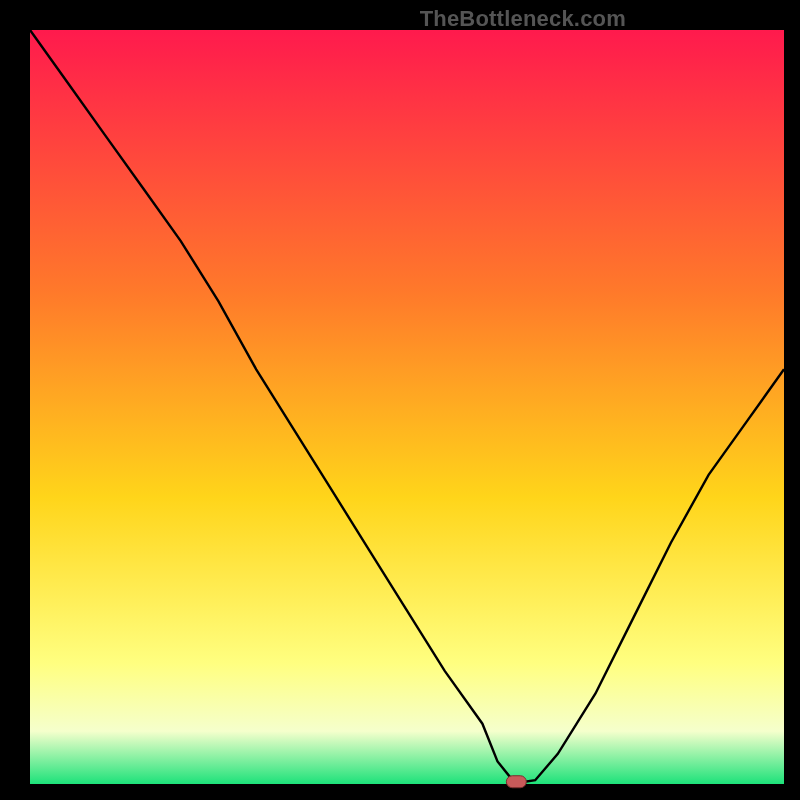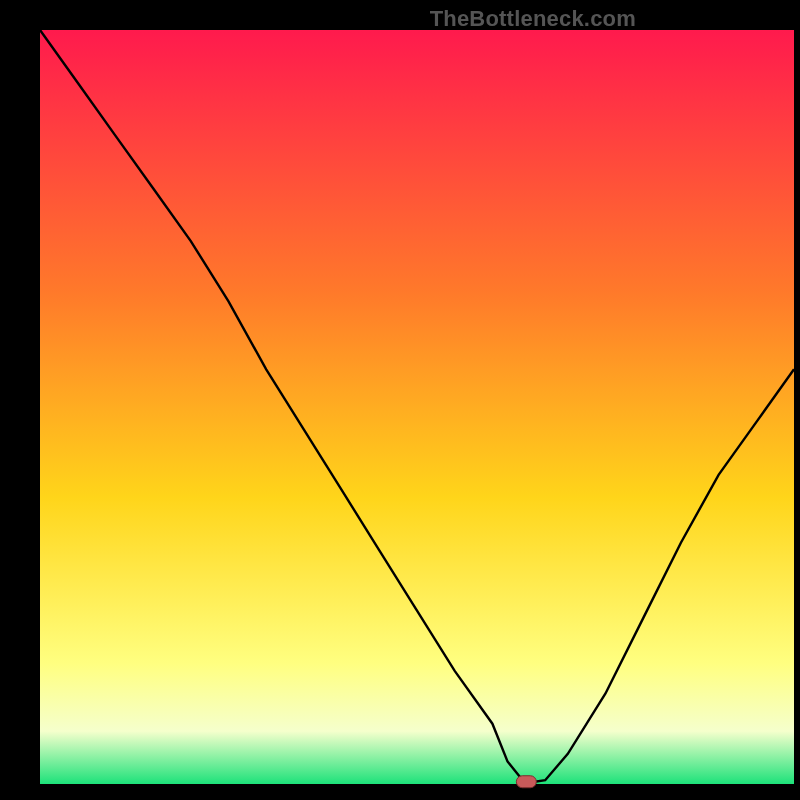--- a/index.html
+++ b/index.html
@@ -9,21 +9,20 @@
     height: 800px;
     overflow: hidden;
     background: #000;
     font-family: Arial, Helvetica, sans-serif;
   }
   .frame {
     position: relative;
     width: 636px;
     height: 800px;
     background: #fdba74;
-    margin-left: 10px;
   }
   .watermark {
     position: absolute;
     top: 6px;
     right: 10px;
     font-size: 22px;
     font-weight: 600;
     color: #555;
     letter-spacing: 0.2px;
     z-index: 5;

